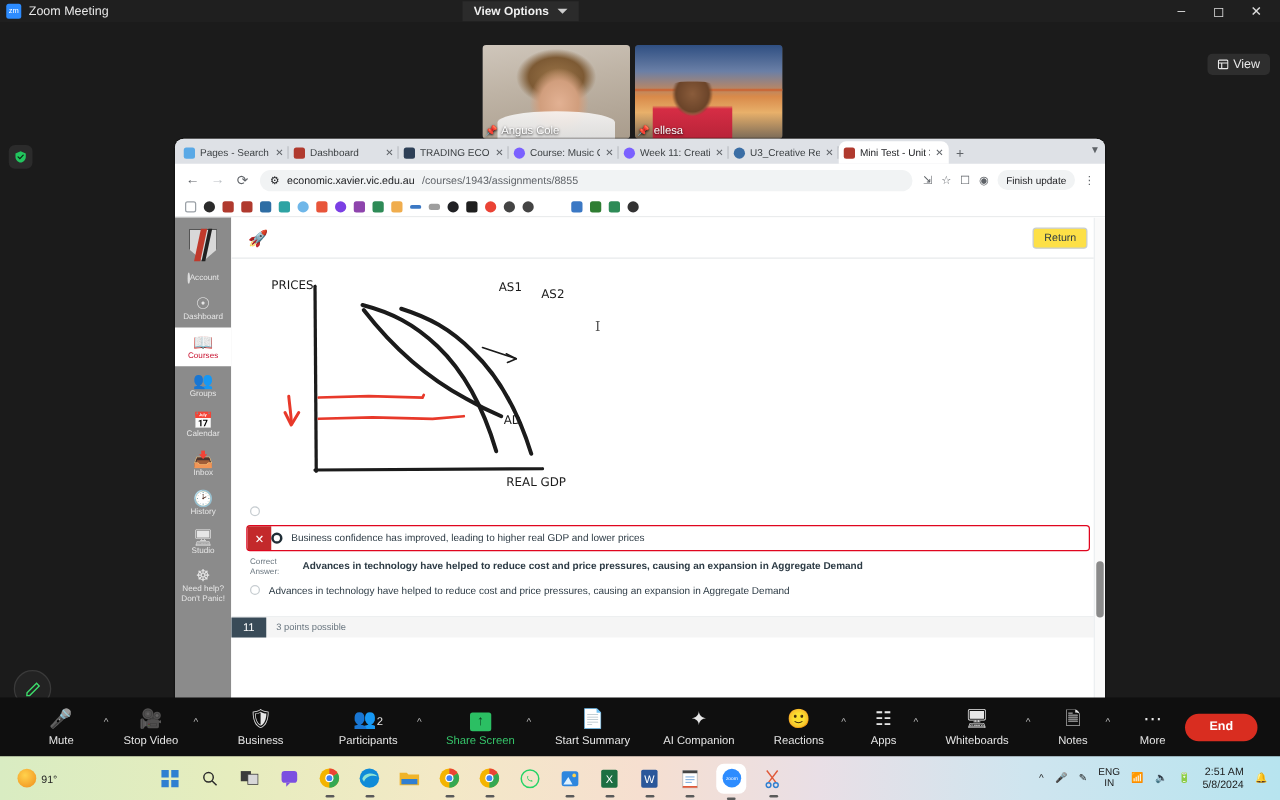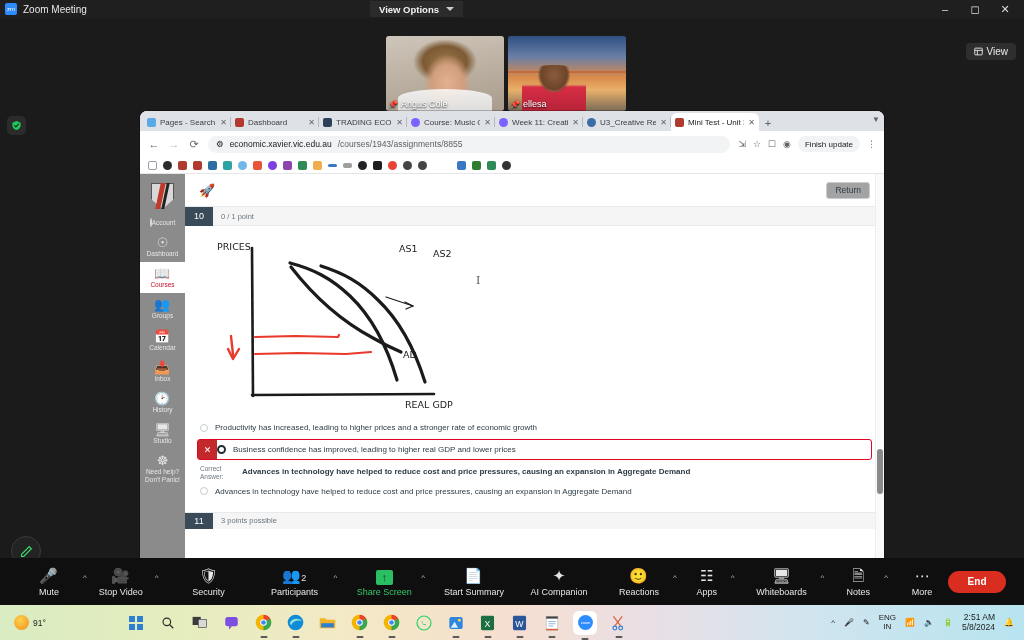--- a/index.html
+++ b/index.html
@@ -147,21 +147,21 @@
   .side-item .si-ico { font-size:13px; display:block; margin-bottom:1px; line-height:1; }
   .side-item.active { background:#fff; color:#c8102e; }
   .side-item.active .si-ico { color:#c8102e; }
   .side-avatar { width:14px;height:14px;border-radius:50%;background:#6f6f6f;border:1px solid #dcdcdc;margin:0 auto 1px; }
   .side-collapse { position:absolute; bottom:6px; left:0; right:0; text-align:center; font-size:11px; color:#e0e0e0; }
 
   
   .content { flex:1 1 auto; position:relative; background:#fff; overflow:hidden; }
   .content-head { height:33px; border-bottom:1px solid #e8eaec; display:flex; align-items:center; justify-content:space-between; padding:0 14px; }
   .rocket { font-size:13px; color:#6b7780; }
-  .return-btn { height:17px; border:1px solid #c7cdd1; border-radius:3px; background:#a3a3a3; color:#2d3b45; font-size:8.5px; padding:0 8px; display:flex; align-items:center; }
+  .return-btn { height:17px; border:1px solid #c7cdd1; border-radius:3px; background:#fde047; color:#2d3b45; font-size:8.5px; padding:0 8px; display:flex; align-items:center; }
 
   .q-card { margin:0; border-bottom:1px solid #e8eaec; }
   .q-head { height:19px; background:#f5f5f5; display:flex; align-items:center; gap:8px; border-bottom:1px solid #e8eaec; }
   .q-num { width:28px; height:19px; background:#394B58; color:#fff; font-size:9px; display:flex; align-items:center; justify-content:center; }
   .q-pts { font-size:7.5px; color:#6b7780; }
   .q-body { padding:8px 12px 4px; }
   .q-text { font-size:8px; color:#2d3b45; padding:4px 0 10px; }
 
   .diagram-wrap { padding:2px 0 4px 6px; }
   .answers { padding-bottom:8px; }
@@ -419,24 +419,20 @@
         </div>
 
         <div class="content">
 
           <div class="content-head">
             <span class="rocket">🚀</span>
             <span class="return-btn">Return</span>
           </div>
 
           <div class="q-card">
-            <div class="q-head">
-              <span class="q-num">10</span>
-              <span class="q-pts">0 / 1 point</span>
-            </div>
 
             <div class="q-body">
 
               <div class="diagram-wrap">
                 <svg width="300" height="175" viewBox="0 0 300 175" aria-hidden="true">
                   <g stroke="#1b1b1b" fill="none" stroke-linecap="round">
 
                     <path d="M49 12 L50 160" stroke-width="2.6"></path>
                     <path d="M49 159 L231 158" stroke-width="2.6"></path>
 
@@ -465,21 +461,20 @@
                   </g>
                   <text x="273" y="48" fill="#555" font-family="'DejaVu Serif',serif" font-size="11">I</text>
                 </svg>
               </div>
 
 
               <div class="answers">
 
                 <div class="ans-row">
                   <span class="radio"></span>
-                  <span>Productivity has increased, leading to higher prices and a stronger rate of economic growth</span>
                 </div>
 
 
                 <div class="ans-wrong">
                   <span class="mark">✕</span>
                   <span class="body">
                     <span class="radio-sel"></span>
                     <span>Business confidence has improved, leading to higher real GDP and lower prices</span>
                   </span>
                 </div>
@@ -525,21 +520,21 @@
       <div class="tb-btn">
         <span class="tb-ico">🎥</span>
         <span class="tb-lbl">Stop Video</span>
       </div>
       <span class="tb-caret">^</span>
     </div>
 
     <div class="tb-item" style="margin-left:16px">
       <div class="tb-btn">
         <span class="tb-ico">🛡</span>
-        <span class="tb-lbl">Security</span>
+        <span class="tb-lbl">Business</span>
       </div>
     </div>
 
     <div class="tb-item" style="margin-left:16px">
       <div class="tb-btn" style="width:72px">
         <span class="tb-ico">👥<span class="tb-badge">2</span></span>
         <span class="tb-lbl">Participants</span>
       </div>
       <span class="tb-caret">^</span>
     </div>

